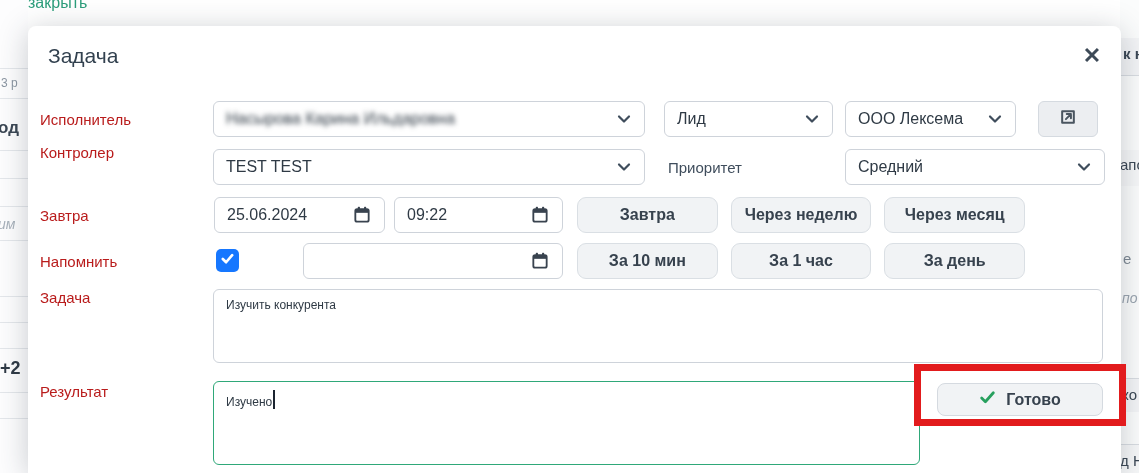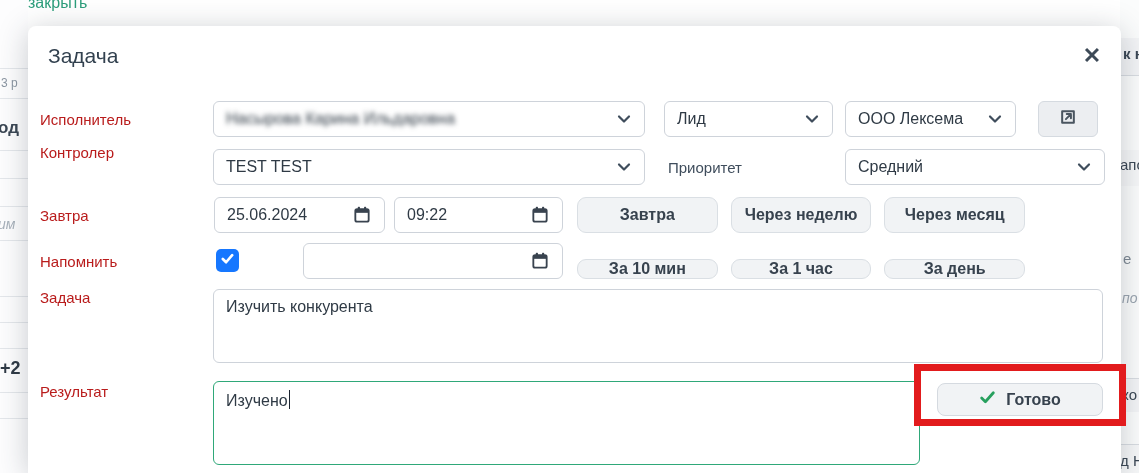--- a/index.html
+++ b/index.html
@@ -53,29 +53,29 @@
   .comp-sel   { left:817px; top:75px;  width:171px; }
   .popout-btn { position:absolute; left:1010px; top:75px; width:60px; height:36px; background:#eceef1;
                 border:1px solid #d5dae0; border-radius:6px; display:flex; align-items:center; justify-content:center; cursor:pointer; }
   .ctrl-sel   { left:185px; top:123px; width:432px; }
   .prio-sel   { left:817px; top:123px; width:260px; }
   .date-inp   { left:186px; top:171px; width:171px; }
   .time-inp   { left:366px; top:171px; width:169px;text-align:center; }
   .remind-inp { left:275px; top:217px; width:260px; }
 
   .btnrow { position:absolute; left:549px; width:448px; height:36px; display:flex; gap:13px; }
-  .row-when { top:171px; } .row-remind { top:217px;align-items:flex-end; }
+  .row-when { top:171px; } .row-remind { top:217px; }
   .qbtn { flex:1; background:#f1f3f5; border:1px solid #dadfe4; border-radius:9px; display:flex; align-items:center;
           justify-content:center; font-size:16px; font-weight:600; color:#37424e; cursor:pointer; }
 
   .checkbox { position:absolute; left:188px; top:223px; width:23px; height:23px; background:#1677ff; border-radius:5px;
               display:flex; align-items:center; justify-content:center; cursor:pointer; }
 
   .tarea { position:absolute; border:1px solid #ced3da; border-radius:6px; background:#fff; padding:8px 12px;
-           font-size:16px; color:#2f3a45; cursor:text; }
+           font-size:12px; color:#2f3a45; cursor:text; }
   .task-area   { left:185px; top:263px; width:890px; height:74px; }
   .result-area { left:185px; top:355px; width:707px; height:84px; border-color:#2fa879; }
   .caret { display:inline-block; width:1.5px; height:19px; background:#1b2430; vertical-align:text-bottom; margin-left:1px; }
 
   .done-btn { position:absolute; left:909px; top:357px; width:166px; height:33px; background:#f1f3f5;
               border:1px solid #d5dae0; border-radius:8px; display:flex; align-items:center; justify-content:center;
               gap:10px; font-size:16px; font-weight:600; color:#37424e; cursor:pointer; }
 
   .red-annotation { position:absolute; left:914px; top:364px; width:212px; height:62px; border:7px solid #e21b1d; z-index:5; }
 </style>

